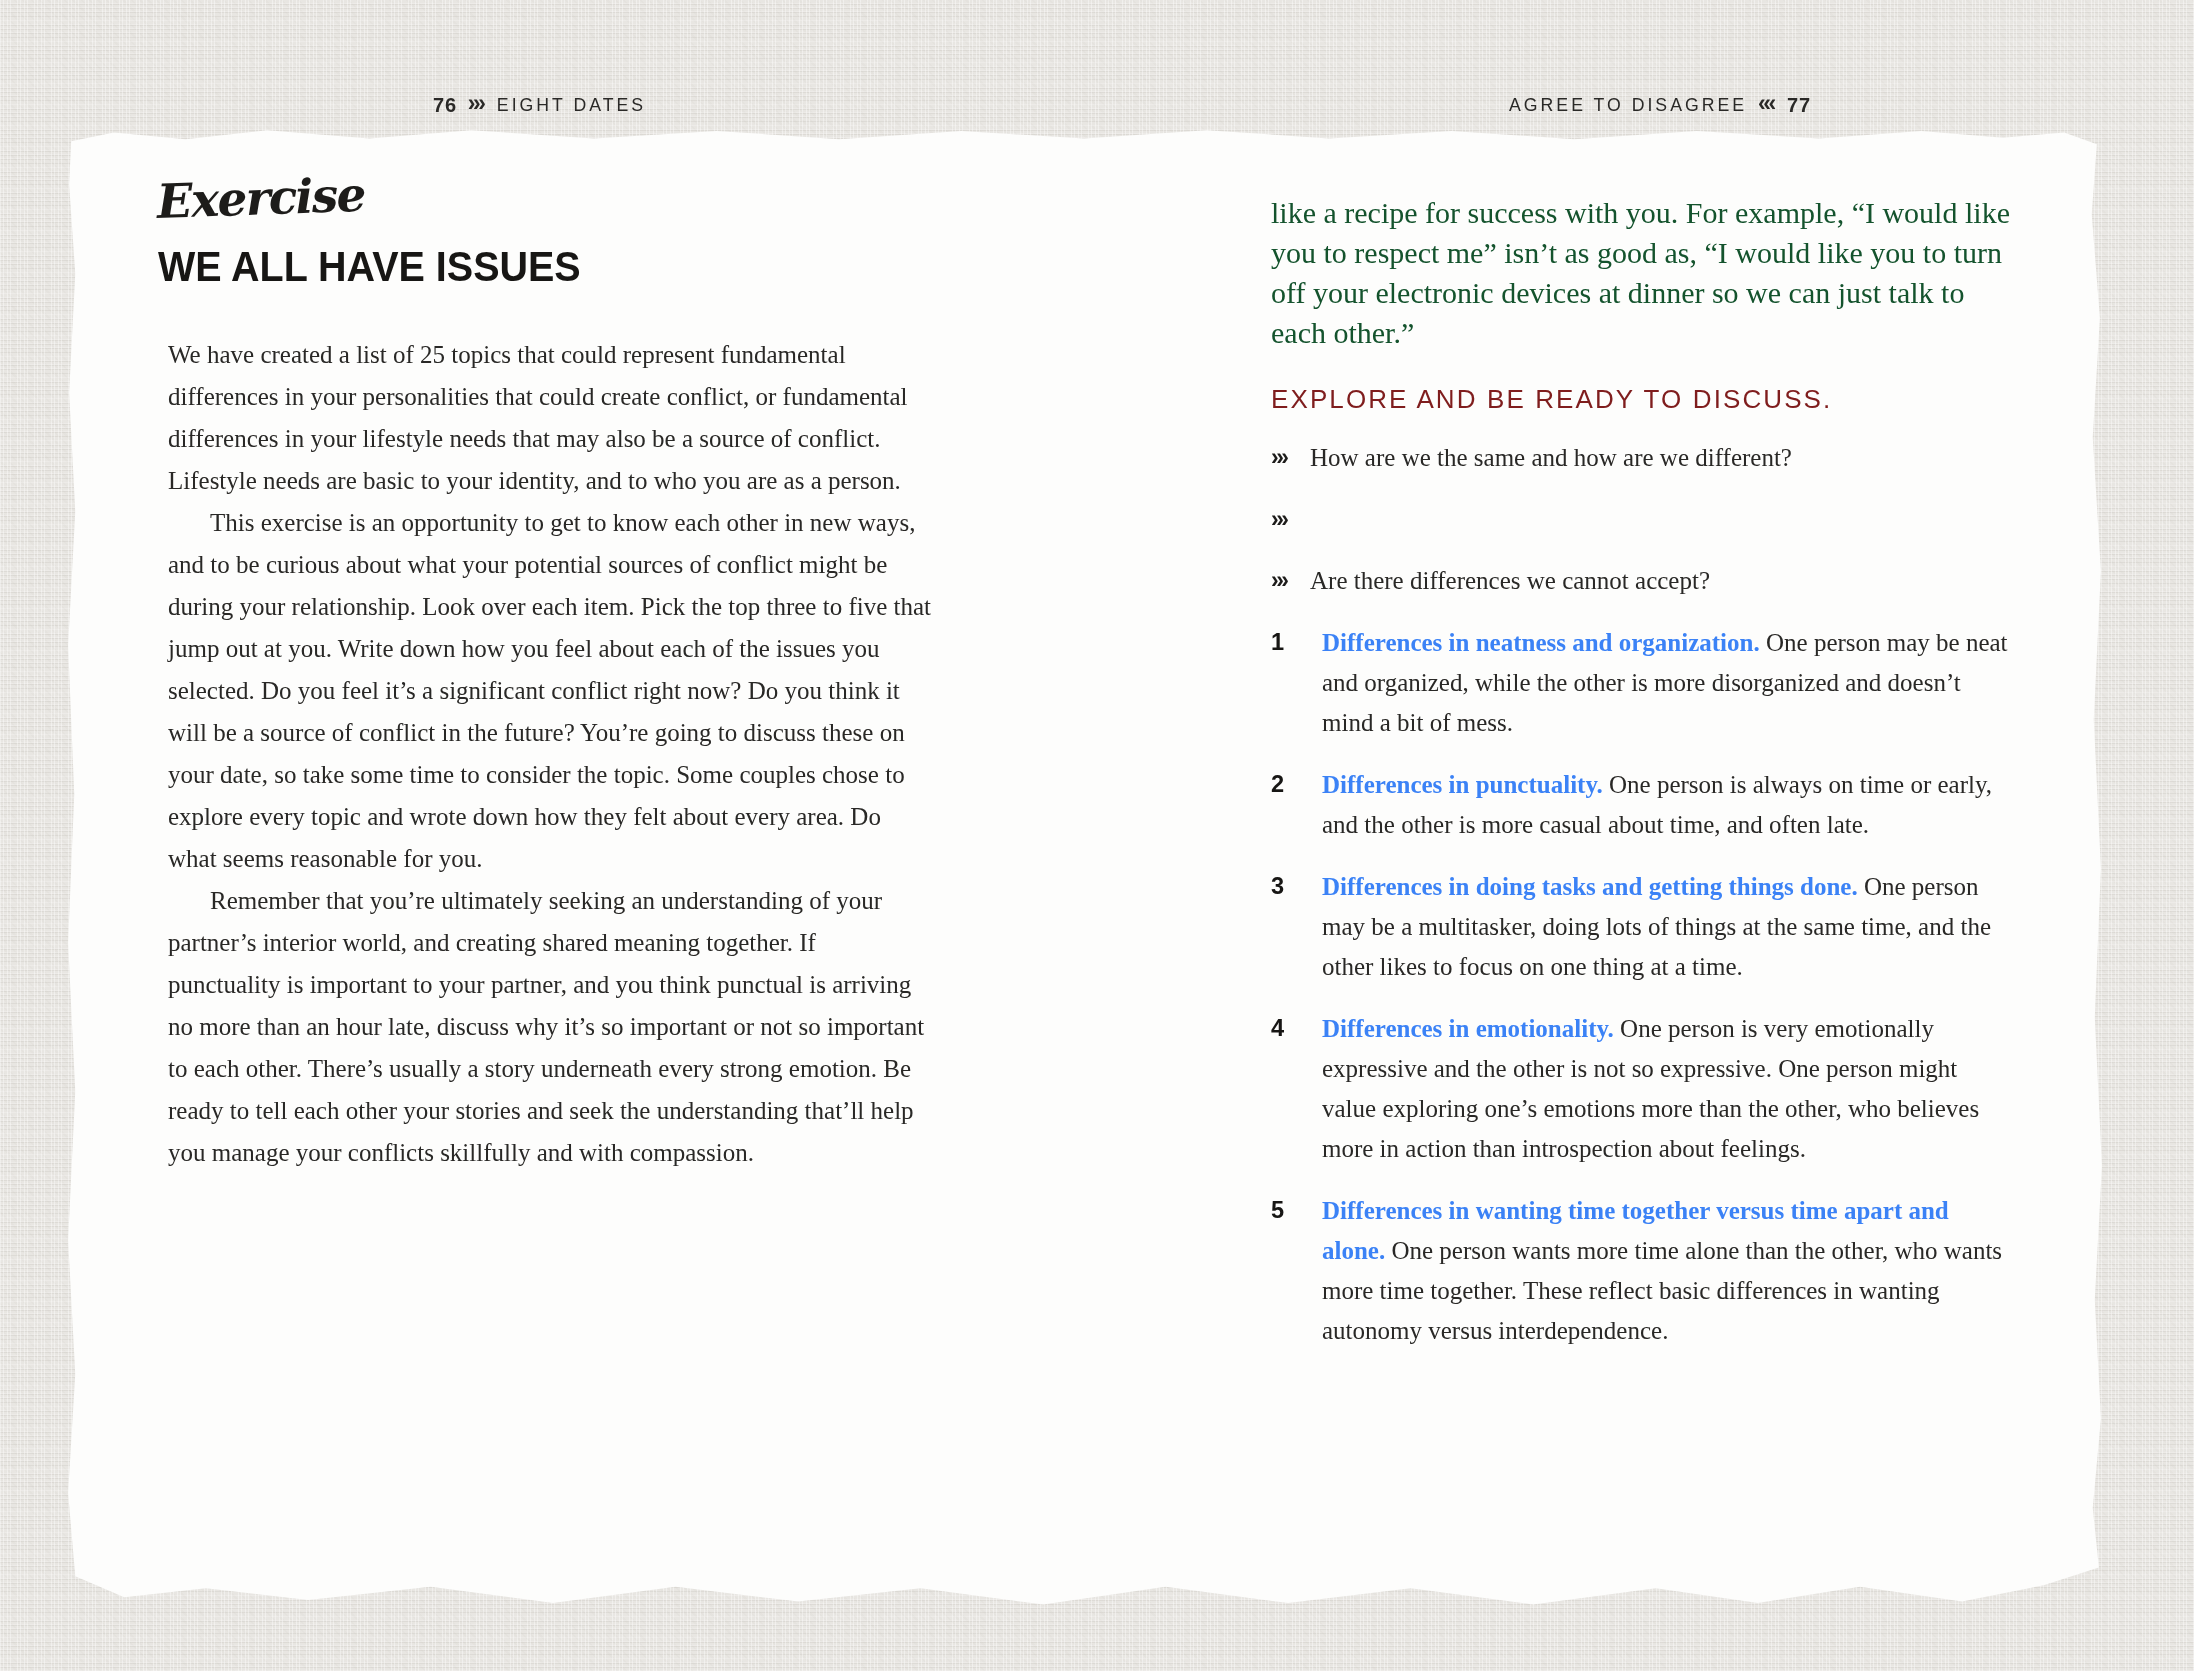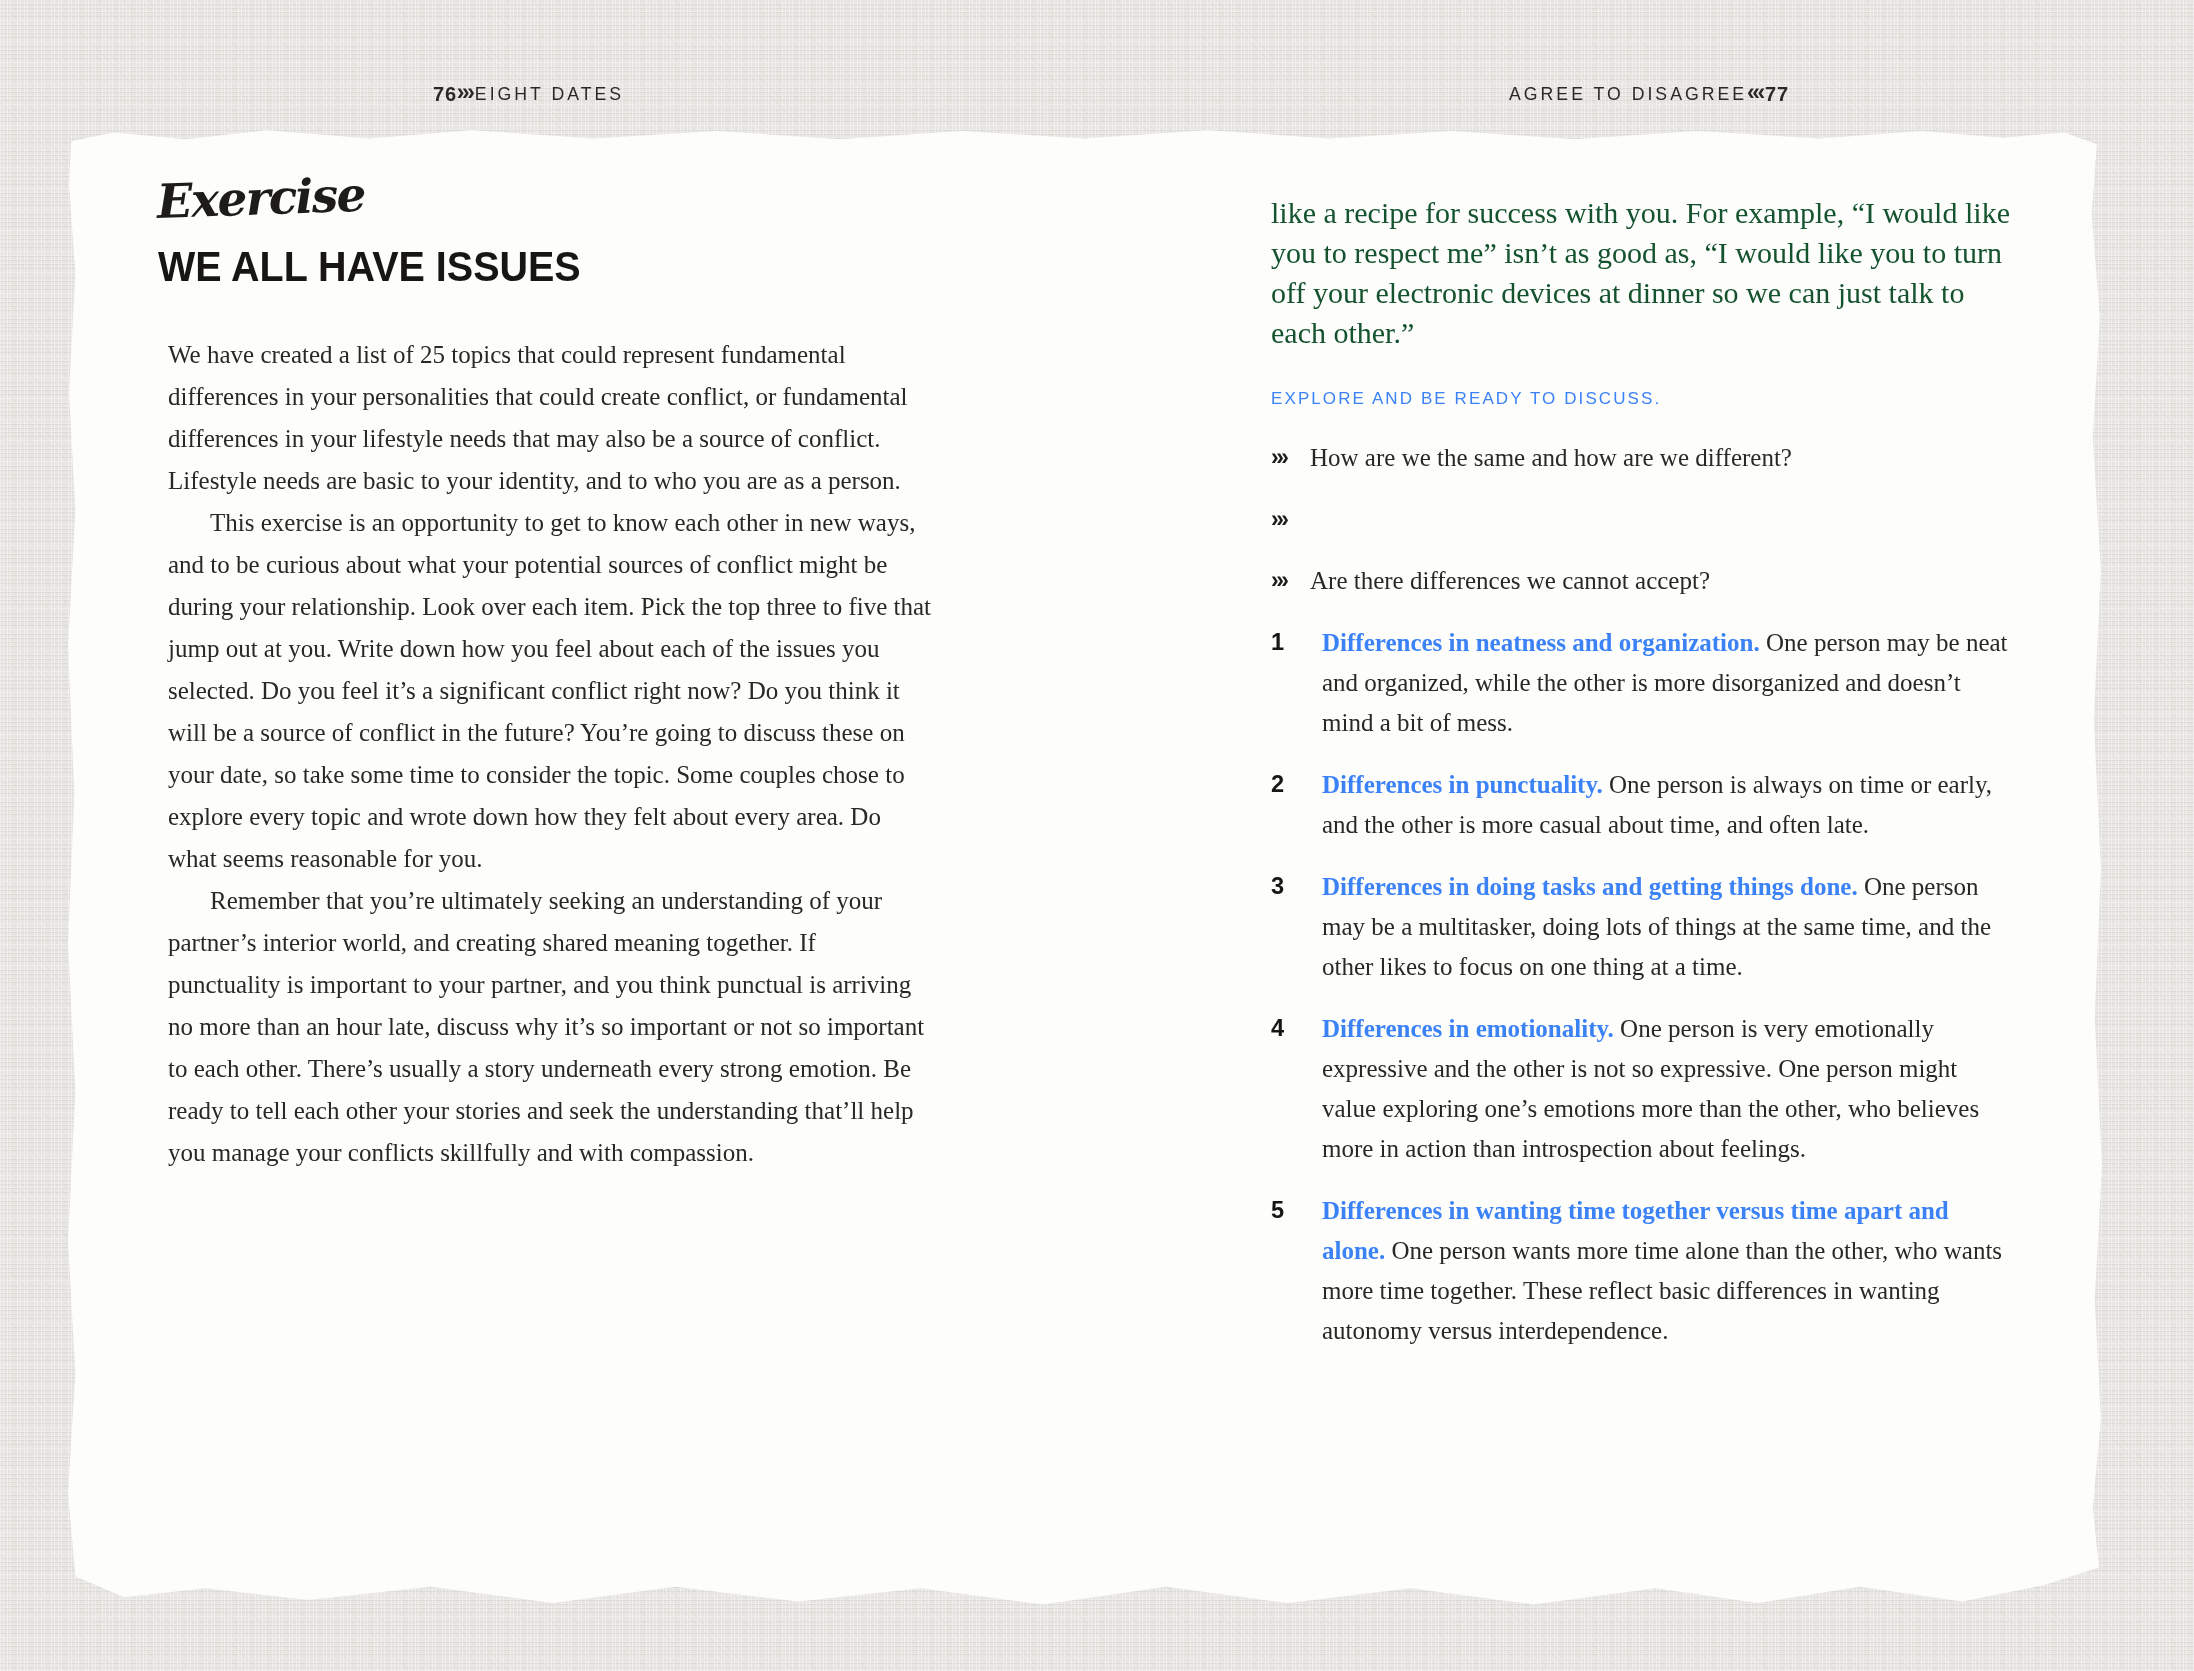--- a/index.html
+++ b/index.html
@@ -6,21 +6,21 @@
   .stage{
     position:relative;width:2194px;height:1672px;overflow:hidden;
     background-color:#e8e6e2;
     background-image:
       repeating-linear-gradient(90deg, rgba(255,255,255,.38) 0 0.8px, rgba(0,0,0,0) 0.8px 3.4px),
       repeating-linear-gradient(0deg, rgba(206,203,197,.42) 0 0.8px, rgba(255,255,255,.22) 0.8px 1.7px, rgba(0,0,0,0) 1.7px 4.2px),
       repeating-linear-gradient(45deg, rgba(214,211,205,.16) 0 1.7px, rgba(0,0,0,0) 1.7px 5.9px);
     font-family:"Liberation Serif", serif;color:#262522;
   }
   .running-head{
-    position:absolute;top:83px;display:flex;align-items:center;gap:0;
+    position:absolute;top:94px;display:flex;align-items:center;gap:11px;
     font-family:"Liberation Sans", sans-serif;font-size:17.7px;letter-spacing:3px;
     color:#2a2927;white-space:nowrap;
   }
   .running-head .pagenum{font-weight:700;font-size:20px;letter-spacing:0.8px;}
   .running-head .chev{font-weight:700;font-size:23px;letter-spacing:-2.5px;line-height:1;margin-top:-3.4px;padding-right:2.5px;}
   .head-left{left:433px;}
   .head-right{left:1509px;}
 
   .page{
     position:absolute;left:63px;top:125px;width:2042px;height:1487px;
@@ -50,21 +50,21 @@
     transform:scaleX(.94);transform-origin:left;white-space:nowrap;
   }
   .left-body{margin-top:44px;font-size:25px;line-height:42px;color:#292826;margin-left:10px;}
   .body-p{margin:0;}
   .body-p.indent{text-indent:42px;}
   .body-p em{font-style:italic;}
 
   .continuation{margin:0;font-size:30px;line-height:40px;color:#14532d;}
   .section-heading{
     margin:29px 0 0;font-family:"Liberation Sans", sans-serif;font-weight:500;
-    font-size:17px;line-height:34px;letter-spacing:2.1px;color:#3b82f6;
+    font-size:26px;line-height:34px;letter-spacing:2.1px;color:#7f1d1d;
   }
   .bullet{display:flex;margin-top:22px;font-size:25px;line-height:40px;color:#292826;}
   .bullet-marker{
     flex:0 0 39px;font-family:"Liberation Sans", sans-serif;font-weight:700;
     font-size:23px;letter-spacing:-2.5px;line-height:39px;color:#1d1c1a;
   }
   .num-list{margin-top:5px;}
   .num-item{display:flex;margin-top:22px;font-size:25px;line-height:40px;color:#292826;}
   .num-label{
     flex:0 0 51px;font-family:"Liberation Sans", sans-serif;font-weight:700;

